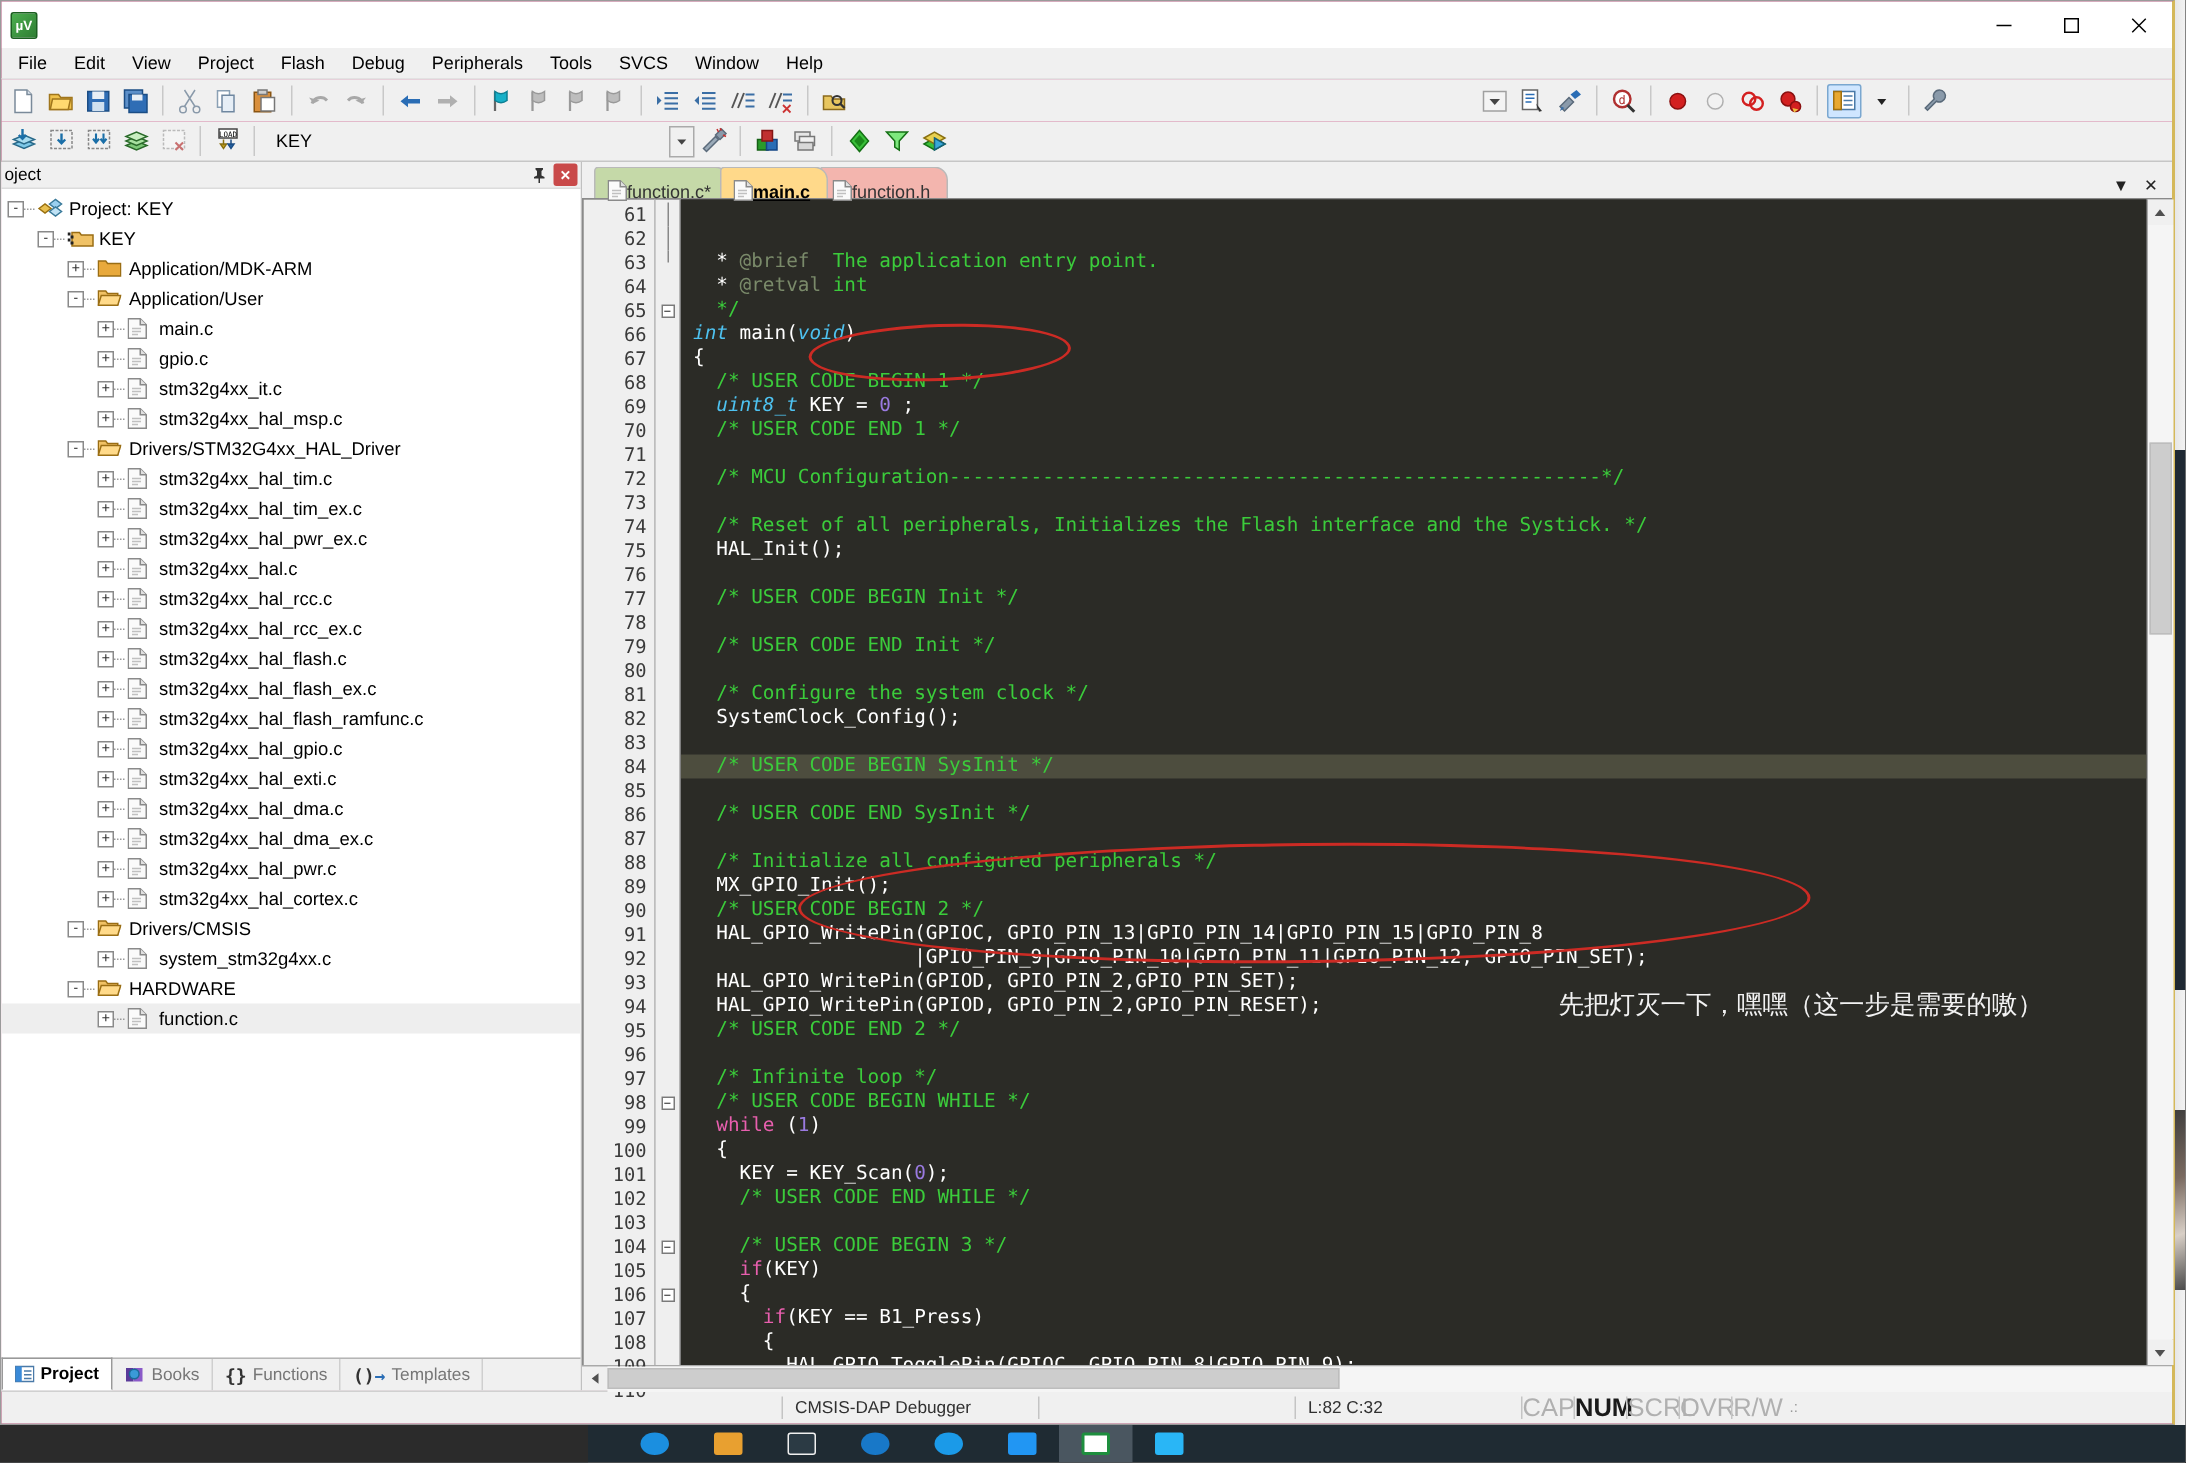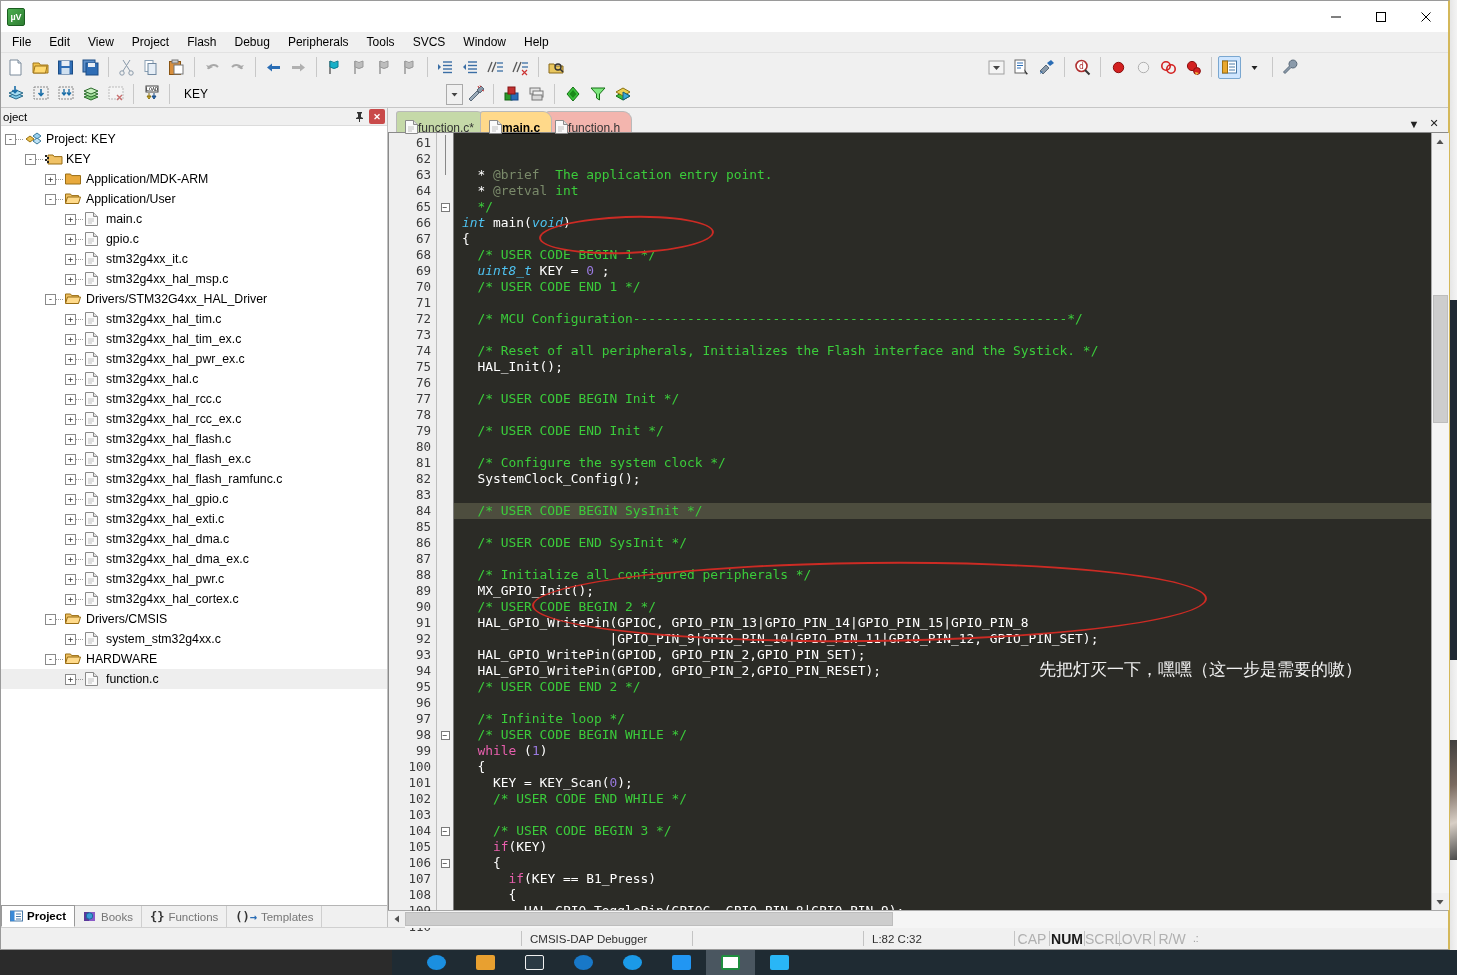--- a/index.html
+++ b/index.html
@@ -302,21 +302,21 @@
   
   .statusbar {
     height: 22px; background: #f0f0f0;
     display: flex; align-items: center; flex: 0 0 auto;
     font-size: 11.5px; color: #303030;
     border-top: 1px solid #d0d0d0;
   }
   .st-cell { padding: 0 8px; height: 22px; line-height: 22px; white-space: nowrap; }
   .st-sep { width: 1px; height: 15px; background: #c4c4c4; }
   .st-ind {
-    width: 34px; text-align: center; color: #b0b0b0; font-size: 14px;
+    width: 34px; text-align: center; color: #b0b0b0; font-size: 17px;
   }
   .st-ind.on { color: #1a1a1a; font-weight: bold; }
 
   
   .taskbar {
     position: absolute; left: 0; bottom: 0;
     width: 1457px; height: 25px;
     background: #1f2b33; z-index: 5;
     display: flex; align-items: center;
   }

